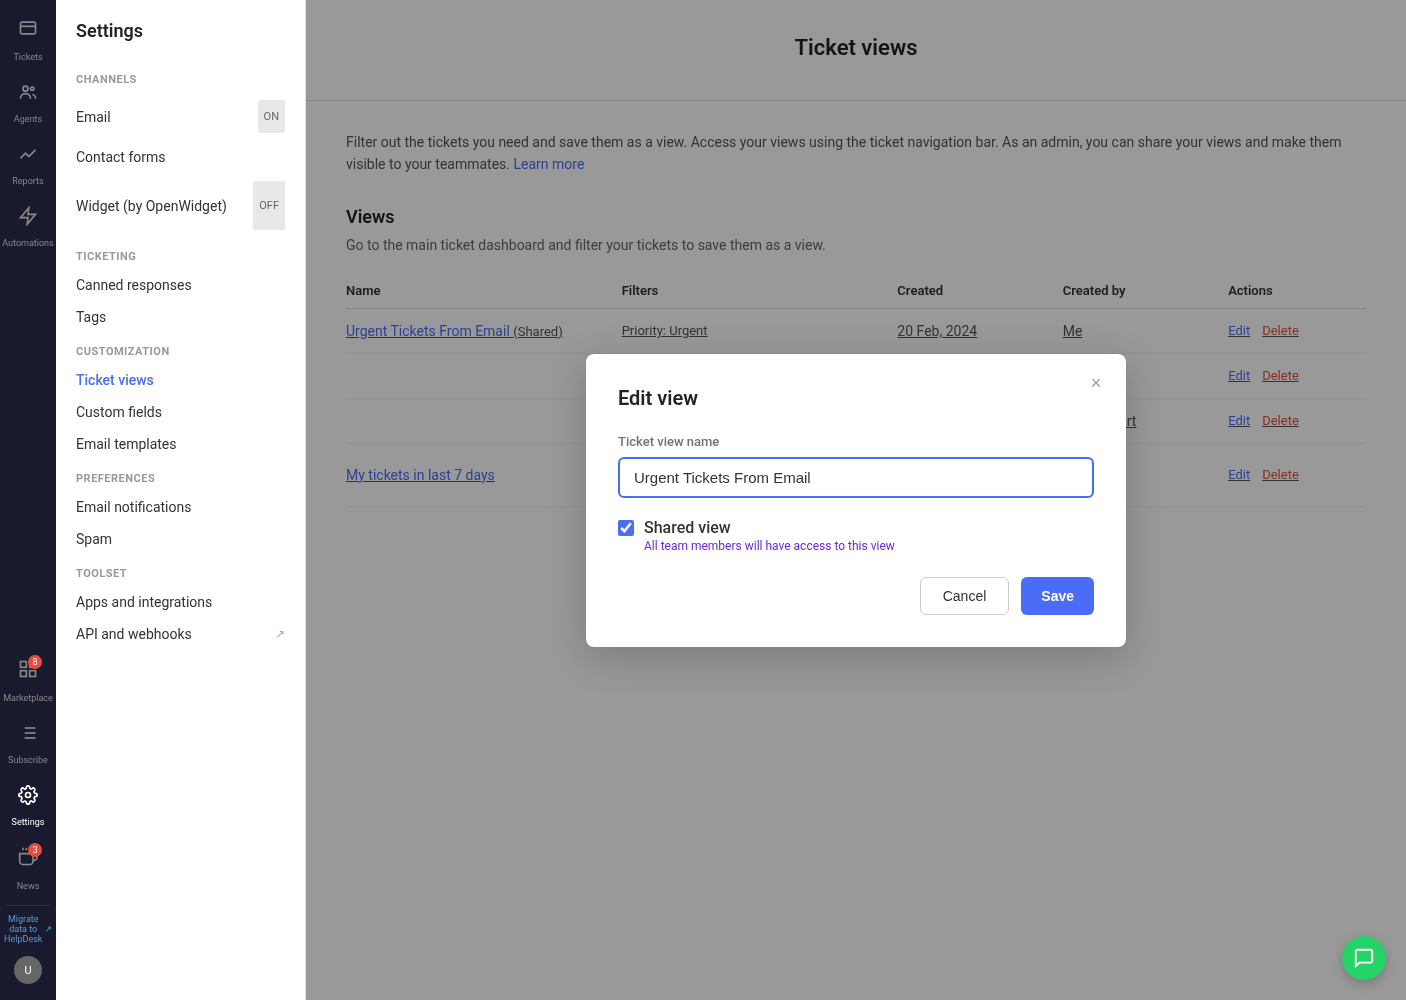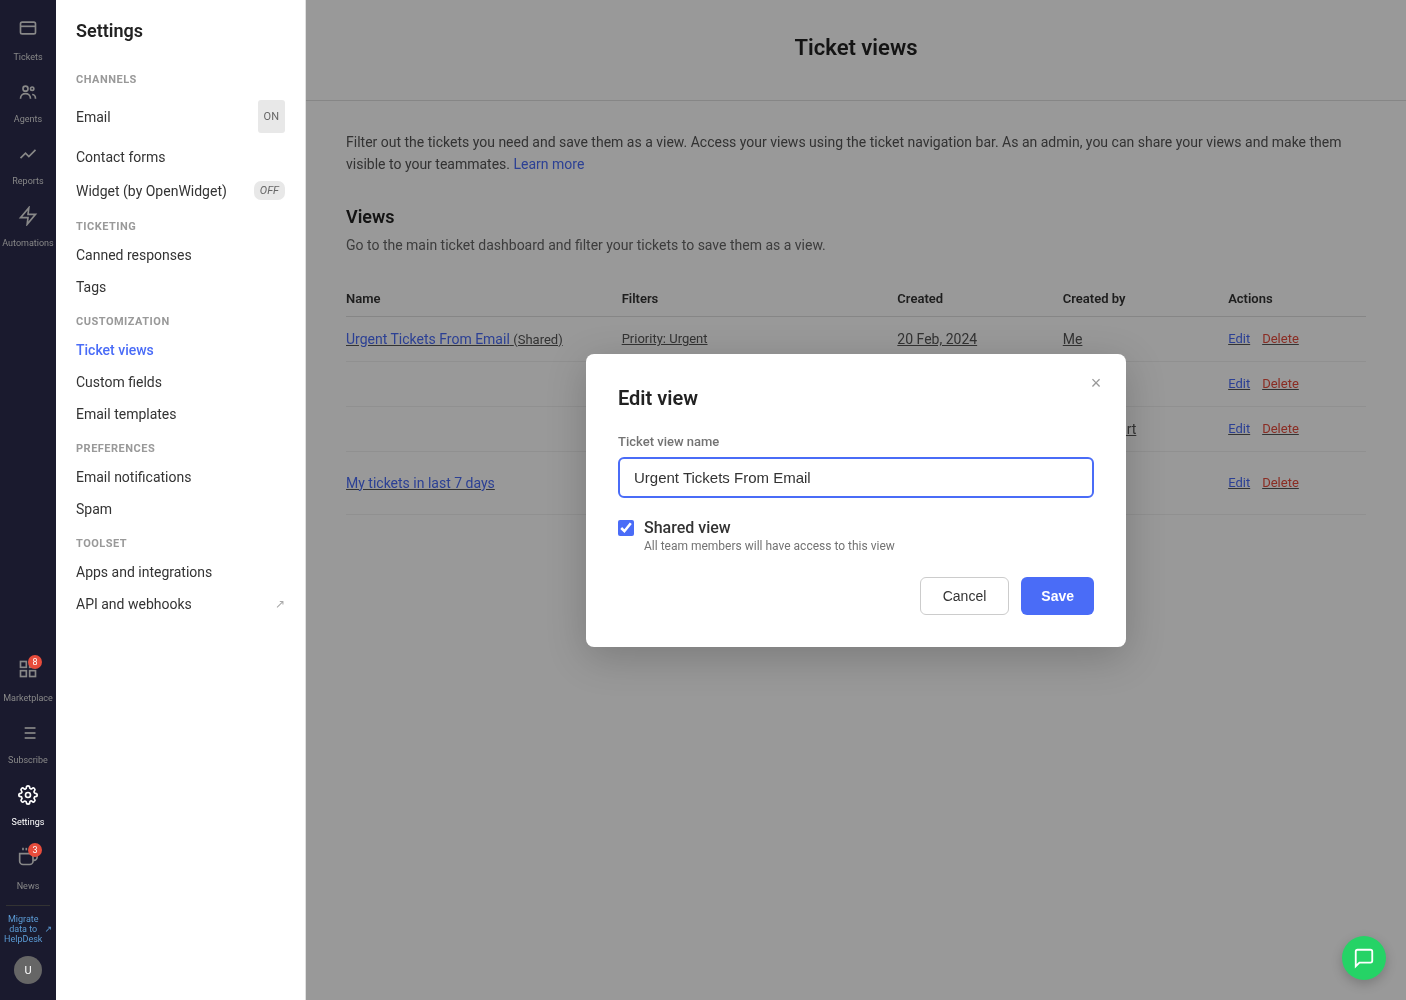--- a/index.html
+++ b/index.html
@@ -108,23 +108,22 @@
       font-size: 11px;
       color: #666;
       background: #e8e8e8;
       padding: 10px 6px;
       border-radius: 3px;
     }
     .toggle-off {
       font-size: 11px;
       color: #666;
       background: #e8e8e8;
-      padding: 3px 6px;
-      border-radius: 7px;
-      font-style: italic;
+      padding: 18px 6px;
+      border-radius: 2px;
     }
     .ext-icon { color: #aaa; font-size: 12px; }
 
     
     .main-content {
       flex: 1;
       background: #fff;
       overflow-y: auto;
       position: relative;
     }
@@ -151,21 +150,21 @@
     .learn-more { color: #4a6cf7; cursor: pointer; }
     .views-section h2 {
       font-size: 18px;
       font-weight: 600;
       color: #222;
       margin-bottom: 10px;
     }
     .views-subtitle {
       font-size: 14px;
       color: #666;
-      margin-bottom: 28px;
+      margin-bottom: 20px;
     }
     .table-header {
       display: grid;
       grid-template-columns: 2fr 2fr 1.2fr 1.2fr 1fr;
       padding: 10px 0;
       border-bottom: 1px solid #e0e0e0;
       font-size: 13px;
       font-weight: 600;
       color: #333;
     }
@@ -252,21 +251,21 @@
     }
     .checkbox-input {
       width: 16px;
       height: 16px;
       accent-color: #4a6cf7;
       margin-top: 2px;
       cursor: pointer;
       flex-shrink: 0;
     }
     .checkbox-label { font-weight: 500; color: #333; }
-    .checkbox-desc { font-size: 12px; color: #737373; margin-top: 2px; }
+    .checkbox-desc { font-size: 12px; color: #6d28d9; margin-top: 2px; }
     .modal-footer {
       display: flex;
       justify-content: flex-end;
       gap: 12px;
     }
     .btn-cancel {
       padding: 10px 22px;
       border: 1px solid #ccc;
       border-radius: 6px;
       background: #fff;

